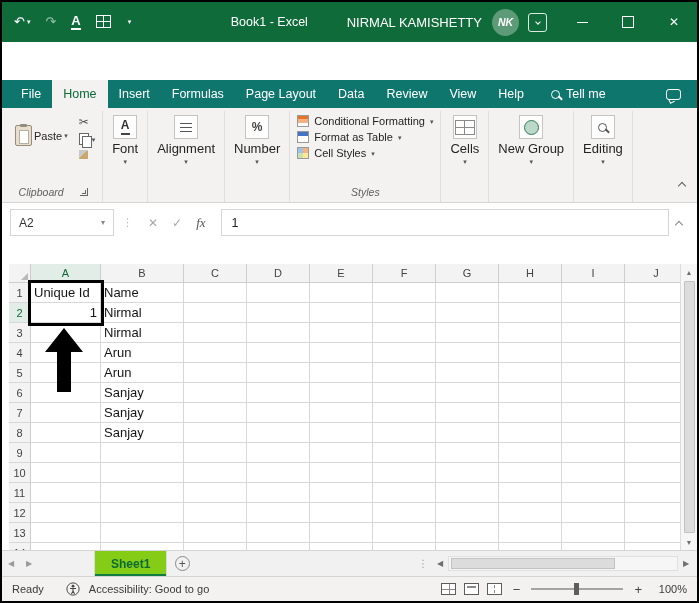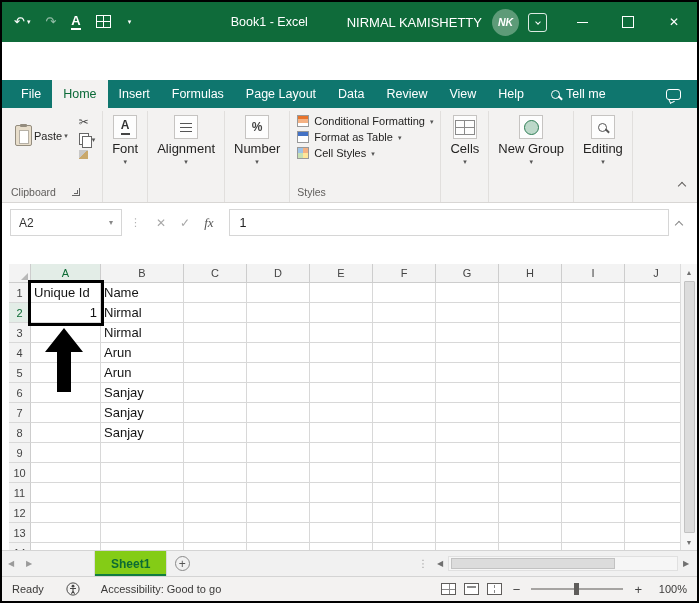--- a/index.html
+++ b/index.html
@@ -45,21 +45,21 @@
   .caret{font-size:7px;color:#555;line-height:1;}
   .clipboard-icon{width:17px;height:21px;background:#e8decb;border:1px solid #948d7f;border-radius:2px;position:relative;box-sizing:border-box;}
   .clipboard-icon::before{content:'';position:absolute;width:7px;height:3px;background:#948d7f;top:-2px;left:4px;border-radius:1px;}
   .clipboard-icon::after{content:'';position:absolute;left:3px;top:4px;width:8px;height:12px;background:#fff;border:1px solid #b5b0a6;}
   .small-btns{display:flex;flex-direction:column;gap:5px;padding-top:4px;}
   .sbtn{display:flex;align-items:center;gap:3px;font-size:11px;color:#444;}
   .scissors{font-size:12px;line-height:1;}
   .copy-icon{display:inline-block;width:8px;height:10px;border:1px solid #666;background:#fff;position:relative;}
   .copy-icon::after{content:'';position:absolute;left:2px;top:2px;width:8px;height:10px;border:1px solid #666;background:#fff;}
   .fp-icon{display:inline-block;width:9px;height:9px;background:linear-gradient(135deg,#c8c8c8 0 50%,#c9a86b 50% 100%);}
-  .glabel-row{margin-top:auto;display:flex;align-items:center;gap:16px;padding:2px 0 4px;width:100%;}
+  .glabel-row{margin-top:auto;display:flex;align-items:center;gap:16px;padding:2px 0 4px;width:100%;justify-content:center;font-style:italic;}
   .glabel{font-size:10.5px;color:#605e5c;}
   .launcher{width:7px;height:7px;border-right:1px solid #666;border-bottom:1px solid #666;position:relative;}
   .launcher::after{content:'';position:absolute;right:1px;bottom:1px;width:3px;height:3px;border-right:1.5px solid #666;border-bottom:1.5px solid #666;}
   .cg-btn{display:flex;flex-direction:column;align-items:center;gap:2px;padding:3px 2px;}
   .cg-label{font-size:13px;color:#252423;white-space:nowrap;}
   .icon-box{width:24px;height:24px;border:1px solid #c6c4c2;background:#fdfdfd;display:flex;align-items:center;justify-content:center;box-sizing:border-box;}
   .ua2{font-weight:bold;font-size:12px;color:#333;border-bottom:2px solid #444;line-height:1.1;}
   .align-icon{display:inline-block;width:12px;height:9px;background:repeating-linear-gradient(to bottom,#555 0,#555 1px,transparent 1px,transparent 4px);}
   .pct{font-size:12px;font-weight:bold;color:#444;}
   .cells-icon{display:inline-block;width:18px;height:13px;border:1px solid #8a8a8a;background-image:linear-gradient(#8a8a8a,#8a8a8a),linear-gradient(#8a8a8a,#8a8a8a);background-size:1px 100%,100% 1px;background-position:center;background-repeat:no-repeat;}
@@ -71,21 +71,21 @@
   .cf-icon{display:inline-block;width:12px;height:12px;border:1px solid #999;box-sizing:border-box;background:linear-gradient(180deg,#e8742c 0 34%,#f4b183 34% 67%,#fff 67% 100%);}
   .fat-icon{display:inline-block;width:12px;height:12px;border:1px solid #999;box-sizing:border-box;background:linear-gradient(#4472c4 0 4px,#fff 4px);}
   .cs-icon{display:inline-block;width:12px;height:12px;border:1px solid #999;box-sizing:border-box;background:conic-gradient(#f4b183 0 25%,#ffe699 0 50%,#c6e0b4 0 75%,#9dc3e6 0 100%);}
   .ribbon-collapse{position:absolute;right:12px;bottom:9px;color:#605e5c;}
   .chev{display:inline-block;width:5px;height:5px;border-right:1.2px solid currentColor;border-bottom:1.2px solid currentColor;transform:rotate(45deg);}
   .chev.up{transform:rotate(-135deg);}
 
   
   .formula-area{height:62px;flex:none;background:#fff;border-top:1px solid #d8d6d4;padding:6px 8px 0;box-sizing:border-box;}
   .fstrip{display:flex;align-items:center;height:27px;}
-  .namebox{width:112px;height:100%;border:1px solid #d6d6d6;display:flex;align-items:center;justify-content:space-between;padding:0 8px;font-size:12px;color:#333;box-sizing:border-box;}
+  .namebox{width:104px;height:100%;border:1px solid #d6d6d6;display:flex;align-items:center;justify-content:space-between;padding:0 8px;font-size:12px;color:#333;box-sizing:border-box;}
   .nb-caret{font-size:8px;color:#888;}
   .dots{color:#b3b3b3;margin:0 8px;font-size:11px;}
   .fbtn{color:#a8a8a8;font-size:12px;margin:0 7px;}
   .fx{font-style:italic;font-family:"Liberation Serif", serif;color:#555;font-size:13px;}
   .fbox{flex:1;height:100%;border:1px solid #d6d6d6;display:flex;align-items:center;padding:0 10px;font-size:12.5px;color:#222;box-sizing:border-box;margin-left:8px;}
   .fb-chev{margin:0 7px;color:#888;}
 
   
   .grid-wrap{flex:1;display:flex;min-height:0;background:#fff;padding-left:7px;}
   .sheet{flex:1;position:relative;overflow:hidden;}
@@ -117,21 +117,21 @@
   .flexspace{flex:1;}
   .dots2{display:flex;align-items:center;color:#a0a0a0;font-size:10px;margin-right:4px;}
   .hscroll{width:262px;flex:none;display:flex;align-items:center;padding-right:3px;}
   .sbtn-h{width:16px;display:flex;align-items:center;justify-content:center;font-size:8px;color:#707070;}
   .htrack{flex:1;height:15px;background:#f6f6f6;border:1px solid #e0e0e0;position:relative;box-sizing:border-box;}
   .hthumb{position:absolute;left:2px;top:1px;bottom:1px;width:72%;background:#dcdcdc;border:1px solid #c2c2c2;box-sizing:border-box;}
 
   
   .statusbar{height:25px;flex:none;background:#f3f2f1;border-top:1px solid #d4d4d4;display:flex;align-items:center;font-size:11px;color:#3b3a39;padding:0 10px;gap:8px;box-sizing:border-box;}
   .status-ready{margin-right:14px;}
-  .acc{display:flex;align-items:center;gap:21px;}
+  .acc{display:flex;align-items:center;gap:9px;}
   .vi{width:15px;height:12px;border:1px solid #5f5d5b;box-sizing:border-box;background:#fff;display:inline-block;}
   .vi-normal{background-image:linear-gradient(#8a8a8a,#8a8a8a),linear-gradient(#8a8a8a,#8a8a8a);background-size:1px 100%,100% 1px;background-position:60% center,center 60%;background-repeat:no-repeat;}
   .vi-layout{position:relative;}
   .vi-layout::before{content:'';position:absolute;left:2px;right:2px;top:2px;height:2px;background:#8a8a8a;}
   .vi-break{position:relative;}
   .vi-break::before{content:'';position:absolute;left:50%;top:1px;bottom:1px;border-left:1px dashed #8a8a8a;}
   .zbtn{font-size:13px;color:#444;padding:0 3px;}
   .zoom-slider{position:relative;width:92px;height:14px;}
   .ztrack{position:absolute;left:0;right:0;top:6px;height:2px;background:#a6a4a2;}
   .zthumb{position:absolute;left:46%;top:1px;width:5px;height:12px;background:#5f5d5b;}

